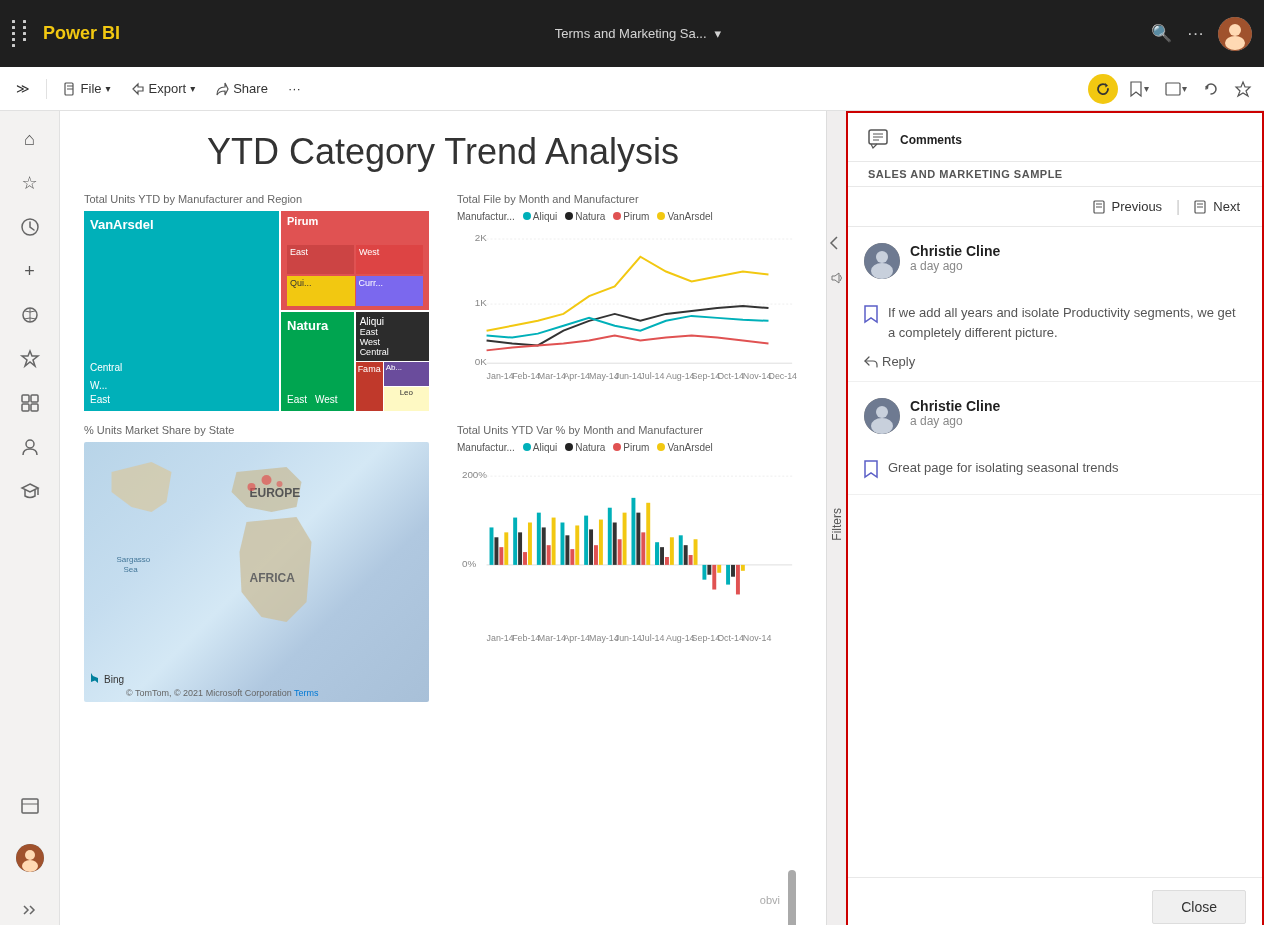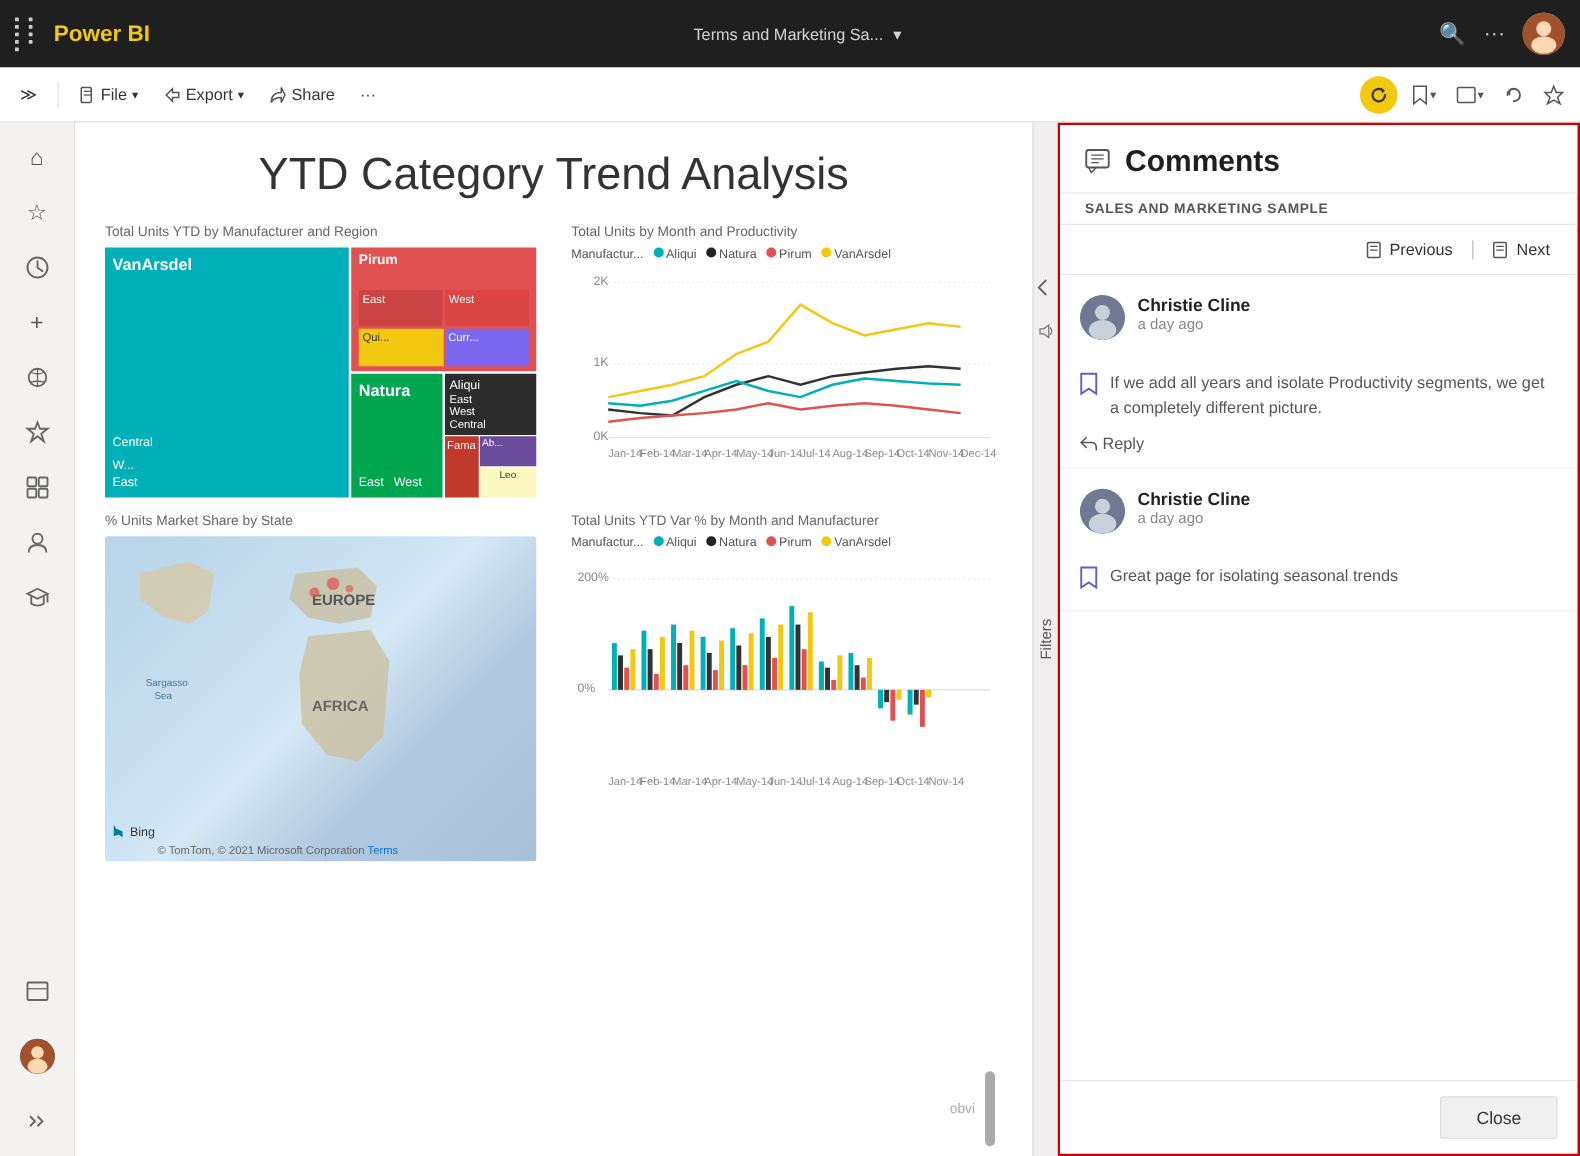--- a/index.html
+++ b/index.html
@@ -1,21 +1,21 @@
 <!DOCTYPE html>
 <html><head>
   <meta charset="utf-8">
   <style>
     * { box-sizing: border-box; margin: 0; padding: 0; }
     body { font-family: 'Segoe UI', Arial, sans-serif; background: #f3f2f1; width: 1264px; height: 925px; overflow: hidden; }
 
     
     .top-bar {
       background: #1f1f1f;
-      height: 54px;
+      height: 67px;
       display: flex;
       align-items: center;
       padding: 0 12px;
       gap: 12px;
       color: #fff;
     }
     .top-bar-grid {
       display: grid;
       grid-template-columns: 8px 8px; gap: 3px;
     }
@@ -136,21 +136,21 @@
       flex-direction: column;
       overflow: hidden;
     }
     .comments-header {
       padding: 16px 20px 10px;
       display: flex;
       align-items: center;
       gap: 10px;
       border-bottom: 1px solid #e8e8e8;
     }
-    .comments-title { font-size: 24px; font-weight: 600; color: #1f1f1f; }
+    .comments-title { font-size: 12px; font-weight: 600; color: #1f1f1f; }
     .comments-subtitle { font-size: 11px; font-weight: 600; color: #555; padding: 6px 20px; letter-spacing: 0.5px; border-bottom: 1px solid #e8e8e8; }
     .comments-nav { display: flex; align-items: center; justify-content: flex-end; padding: 8px 16px; gap: 8px; border-bottom: 1px solid #e8e8e8; }
     .comments-nav-btn {
       display: flex; align-items: center; gap: 5px;
       background: none; border: none; cursor: pointer; font-size: 13px; color: #333; padding: 4px 6px;
     }
     .comments-nav-divider { color: #ccc; }
 
     
     .comment-input-area {
@@ -456,21 +456,21 @@
                       <div style="background:#fef9c3; color:#333; font-size:8px; padding:1px 16px;">Leo</div>
                     </div>
                   </div>
                 </div>
               </div>
             </div>
           </div>
         </div>
 
         <div class="chart-section">
-          <div class="chart-label">Total Units by Month and Productivity</div>
+          <div class="chart-label">Total File by Month and Manufacturer</div>
           <div class="line-chart-legend">
             <span style="color:#555; font-size:10px;">Manufactur...</span>
             <span><span class="legend-dot" style="background:#00b0b9"></span><span>Aliqui</span></span>
             <span><span class="legend-dot" style="background:#222"></span><span>Natura</span></span>
             <span><span class="legend-dot" style="background:#e05252"></span><span>Pirum</span></span>
             <span><span class="legend-dot" style="background:#f2c811"></span><span>VanArsdel</span></span>
           </div>
           <svg width="100%" height="165" viewBox="0 0 350 165">
 
             <text x="18" y="14" class="chart-y-label">2K</text>

